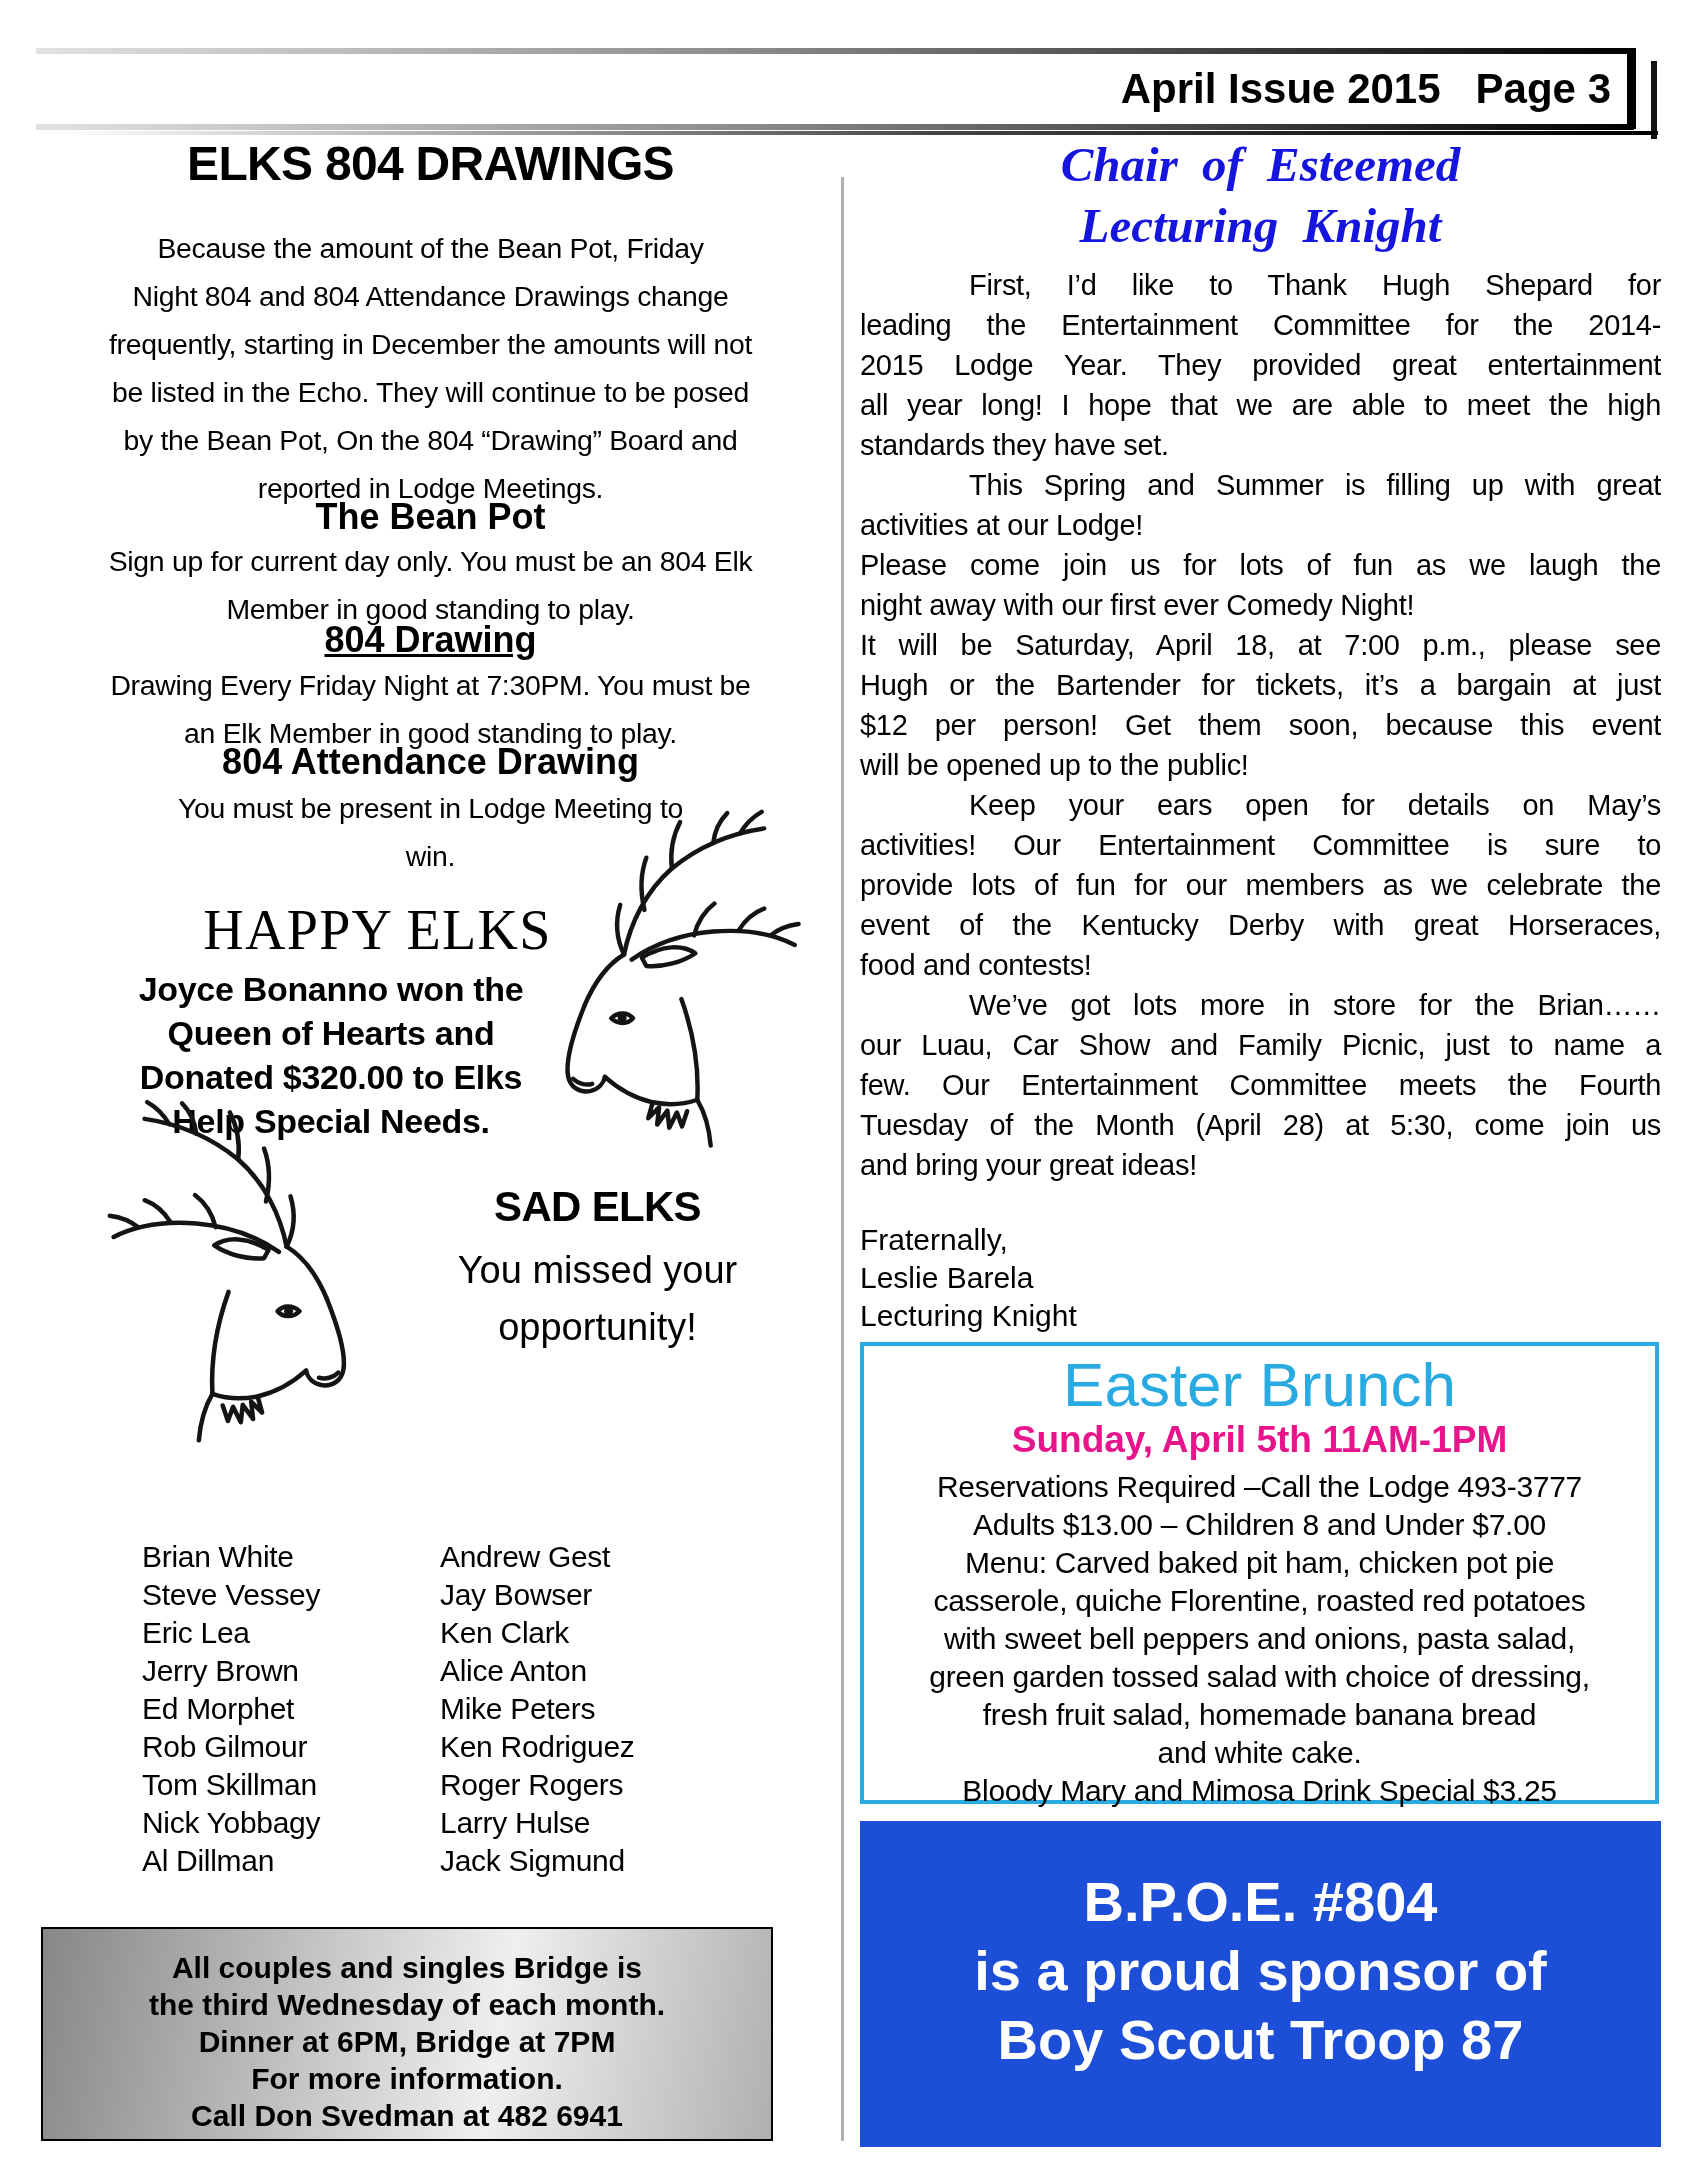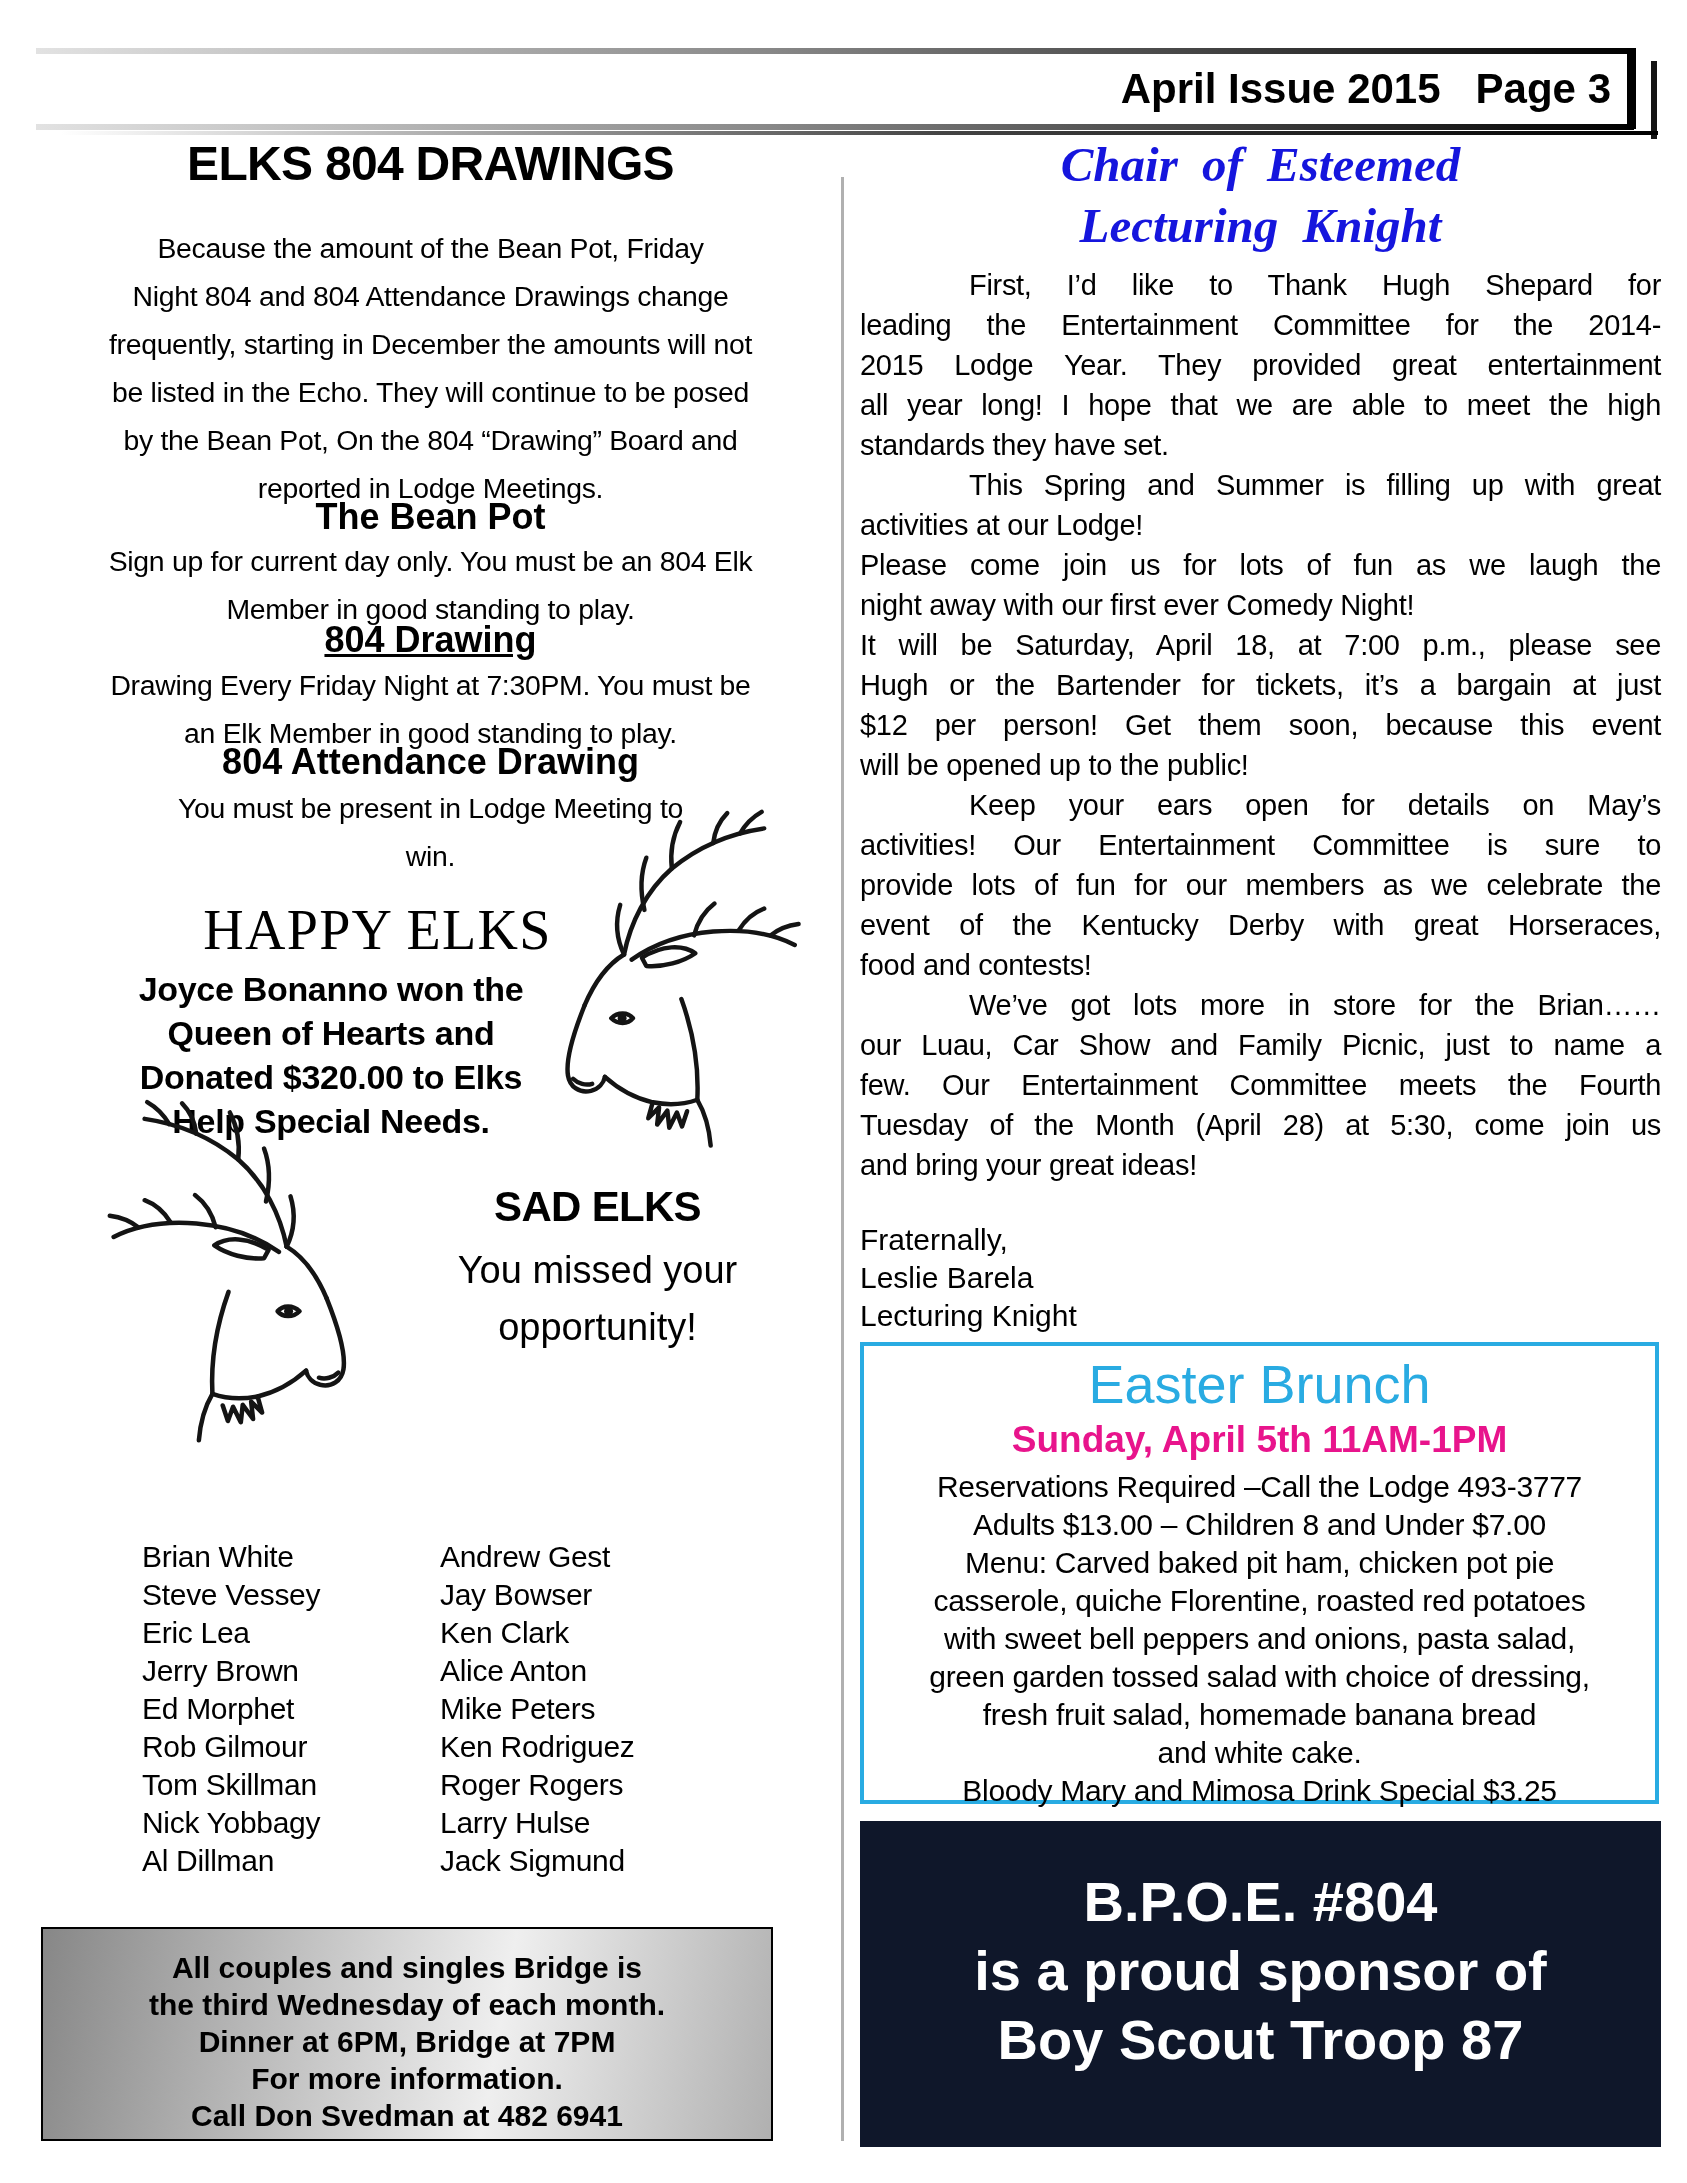--- a/index.html
+++ b/index.html
@@ -40,21 +40,21 @@
                line-height:37px;white-space:pre-line;}
   
   .r-head{left:860px;top:134px;width:801px;text-align:center;font-family:"Liberation Serif",serif;
           font-weight:bold;font-size:49px;line-height:61px;word-spacing:12px;white-space:pre-line;}
   .article{left:860px;top:265px;width:801px;font-size:29px;line-height:40px;letter-spacing:-0.3px;}
   .jline{text-align:justify;text-align-last:justify;}
   .jline.plast{text-align-last:left;}
   .jline.first{padding-left:109px;}
   .signature{left:860px;top:1221px;width:801px;font-size:30px;line-height:38px;white-space:pre-line;}
   .easter-box{left:860px;top:1342px;width:791px;height:454px;border:4.6px solid #29abe2;text-align:center;}
-  .easter-title{margin-top:8px;font-size:54px;line-height:61px;}
+  .easter-title{margin-top:8px;font-size:62px;line-height:61px;}
   .easter-sub{margin-top:2.6px;font-size:37px;font-weight:bold;line-height:44px;}
   .easter-body{margin-top:6.6px;font-size:30px;line-height:38px;letter-spacing:-0.3px;white-space:pre-line;}
   .sponsor-box{left:860px;top:1821px;width:801px;height:326px;background:#0e461f;}
   .sponsor-text{margin-top:46px;text-align:center;color:#fff;font-size:56px;font-weight:bold;
                 line-height:69px;white-space:pre-line;}
   .elk-art path{fill:none;stroke:#141414;stroke-width:7;stroke-linecap:round;stroke-linejoin:round;}
   .elk-art .fill{fill:#141414;stroke:none;}
 </style>
 </head>
 <body>
@@ -237,20 +237,20 @@
 Adults $13.00 – Children 8 and Under $7.00
 Menu:  Carved baked pit ham, chicken pot pie
 casserole, quiche Florentine, roasted red potatoes
 with sweet bell peppers and onions, pasta salad,
 green garden tossed salad with choice of dressing,
 fresh fruit salad, homemade banana bread
 and white cake.
 Bloody Mary and Mimosa Drink Special $3.25</div>
   </div>
 
-  <div class="abs sponsor-box" style="background: #0f172a;">
+  <div class="abs sponsor-box" style="background: #1d4ed8;">
     <div class="sponsor-text">B.P.O.E. #804
 is a proud sponsor of
 Boy Scout Troop 87</div>
   </div>
 
 </div>
 
 
 </body></html>

